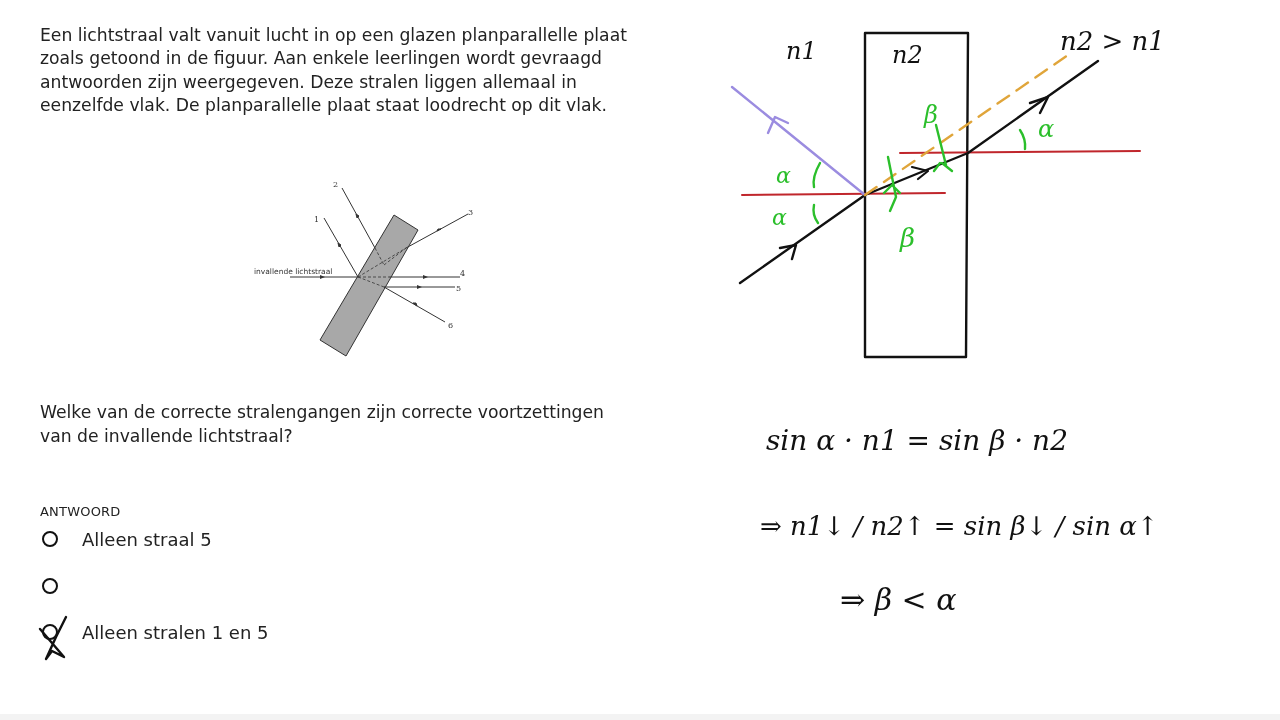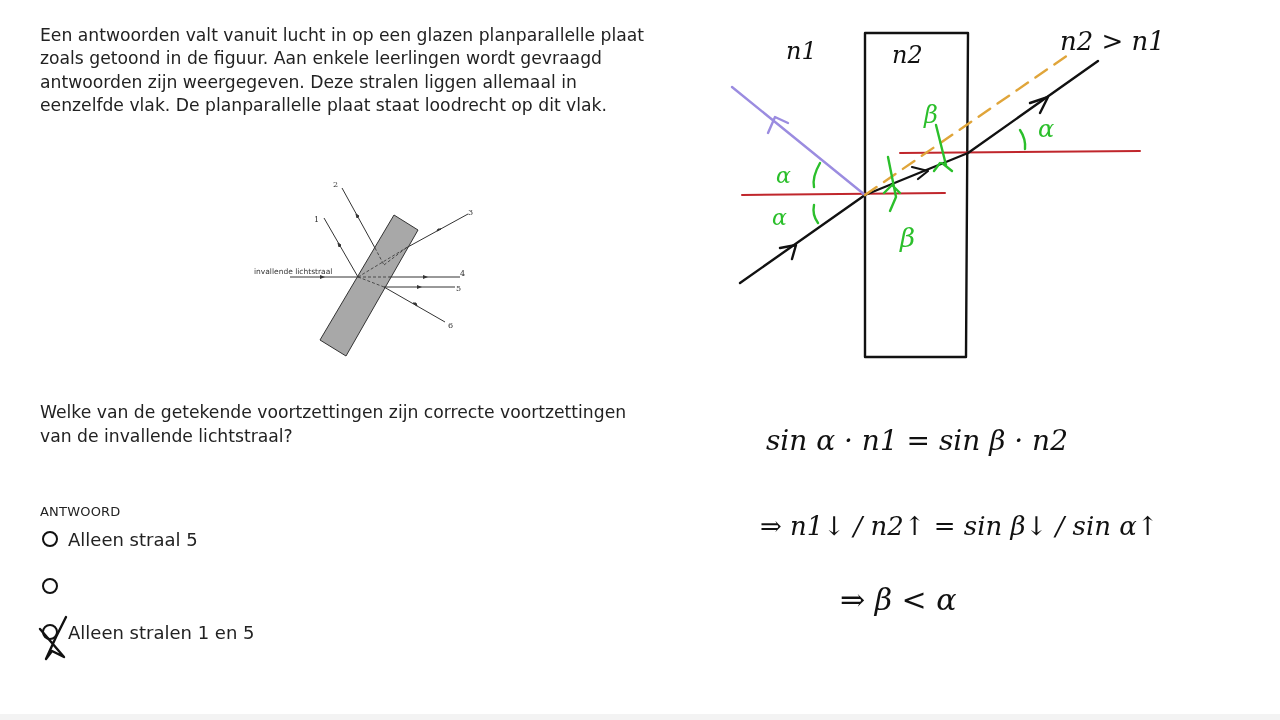--- a/index.html
+++ b/index.html
@@ -24,32 +24,32 @@
   }
   .options { position: absolute; left: 40px; top: 526px; }
   .option {
     position: relative; height: 46.7px; display: flex; align-items: flex-start;
     cursor: pointer;
   }
   .radio {
     width: 16px; height: 16px; border: 2px solid #111; border-radius: 50%;
     margin-top: 5px; margin-left: 2px; box-sizing: border-box;
   }
-  .option-label { margin-left: 10px; font-size: 18px; line-height: 28px; color: #222; }
+  .option-label { margin-left: 24px; font-size: 18px; line-height: 28px; color: #222; }
   .check-mark { position: absolute; left: -4px; top: -12px; width: 40px; height: 56px; pointer-events: none; }
   .handwriting { position: absolute; left: 720px; top: 15px; width: 560px; height: 640px; }
   .bottom-strip { position: absolute; left: 0; top: 714px; width: 1280px; height: 6px; background: #f3f3f3; }
   .fig-label { font-family: "DejaVu Serif", serif; font-size: 8px; fill: #333; }
   .fig-caption { font-family: "DejaVu Sans", sans-serif; font-size: 7.5px; fill: #333; }
 </style>
 </head>
 <body>
 
 <div class="question-text">
-  <p>Een antwoorden valt vanuit lucht in op een glazen planparallelle plaat</p>
+  <p>Een lichtstraal valt vanuit lucht in op een glazen planparallelle plaat</p>
   <p>zoals getoond in de figuur. Aan enkele leerlingen wordt gevraagd</p>
   <p>antwoorden zijn weergegeven. Deze stralen liggen allemaal in</p>
   <p>eenzelfde vlak. De planparallelle plaat staat loodrecht op dit vlak.</p>
 </div>
 
 <svg class="figure" viewBox="0 0 240 195">
 
   <polygon points="144,45 168,60 96,186 70,170" fill="#a8a8a8" stroke="#333" stroke-width="1"></polygon>
 
   <line x1="40" y1="107" x2="108" y2="107" stroke="#333" stroke-width="1"></line>
@@ -83,21 +83,21 @@
   <text class="fig-caption" x="4" y="104">invallende lichtstraal</text>
   <text class="fig-label" x="64" y="52">1</text>
   <text class="fig-label" x="83" y="17">2</text>
   <text class="fig-label" x="218" y="45">3</text>
   <text class="fig-label" x="210" y="106">4</text>
   <text class="fig-label" x="206" y="121">5</text>
   <text class="fig-label" x="198" y="158">6</text>
 </svg>
 
 <div class="prompt">
-  <div>Welke van de getekende voortzettingen zijn correcte voortzettingen</div>
+  <div>Welke van de correcte stralengangen zijn correcte voortzettingen</div>
   <div>van de invallende lichtstraal?</div>
 </div>
 
 <div class="answer-label">ANTWOORD</div>
 
 <div class="options">
   <div class="option">
     <span class="radio"></span>
     <span class="option-label">Alleen straal 5</span>
   </div>

